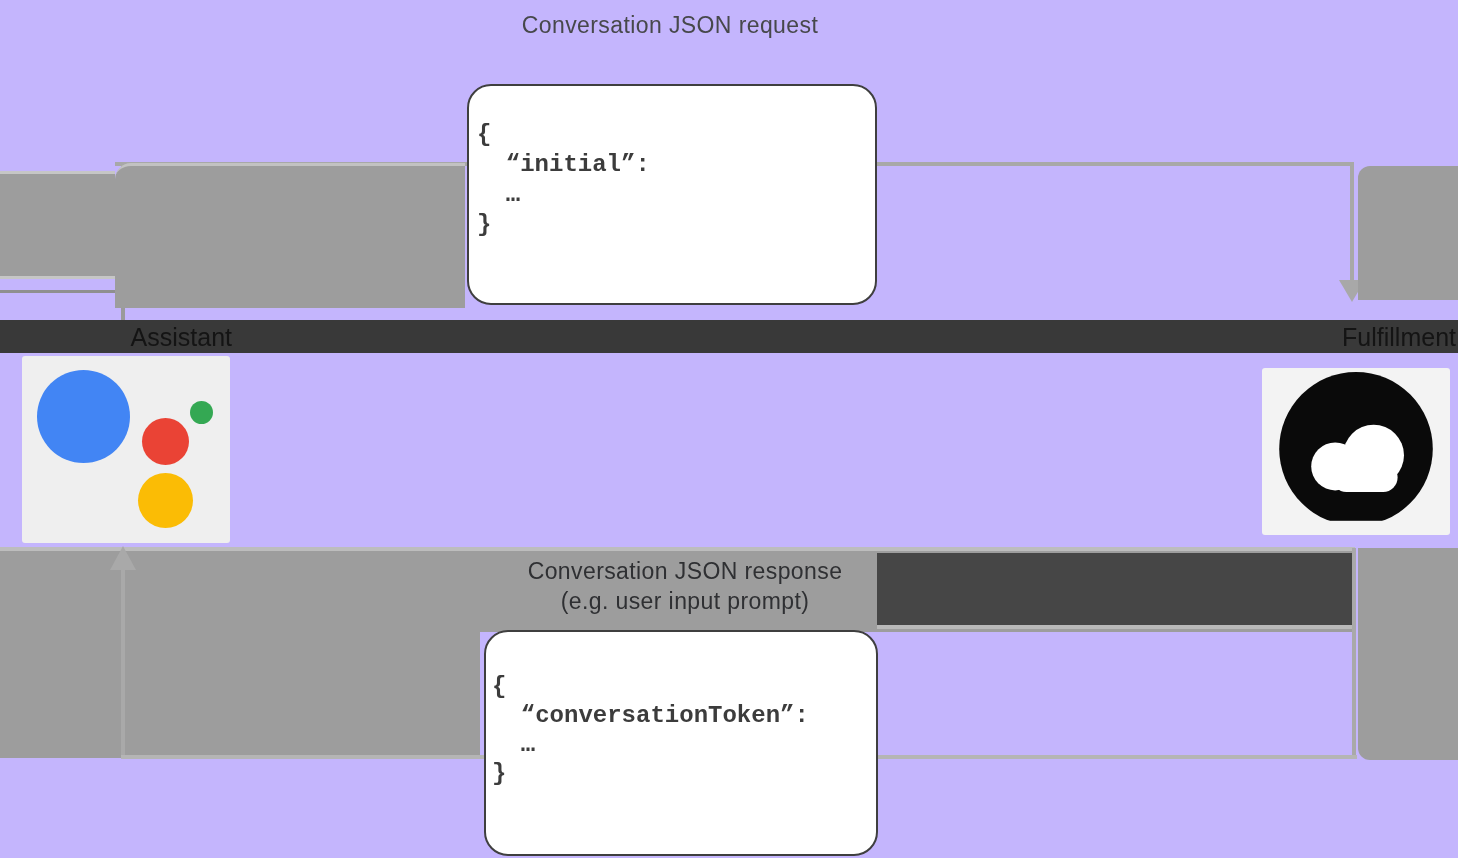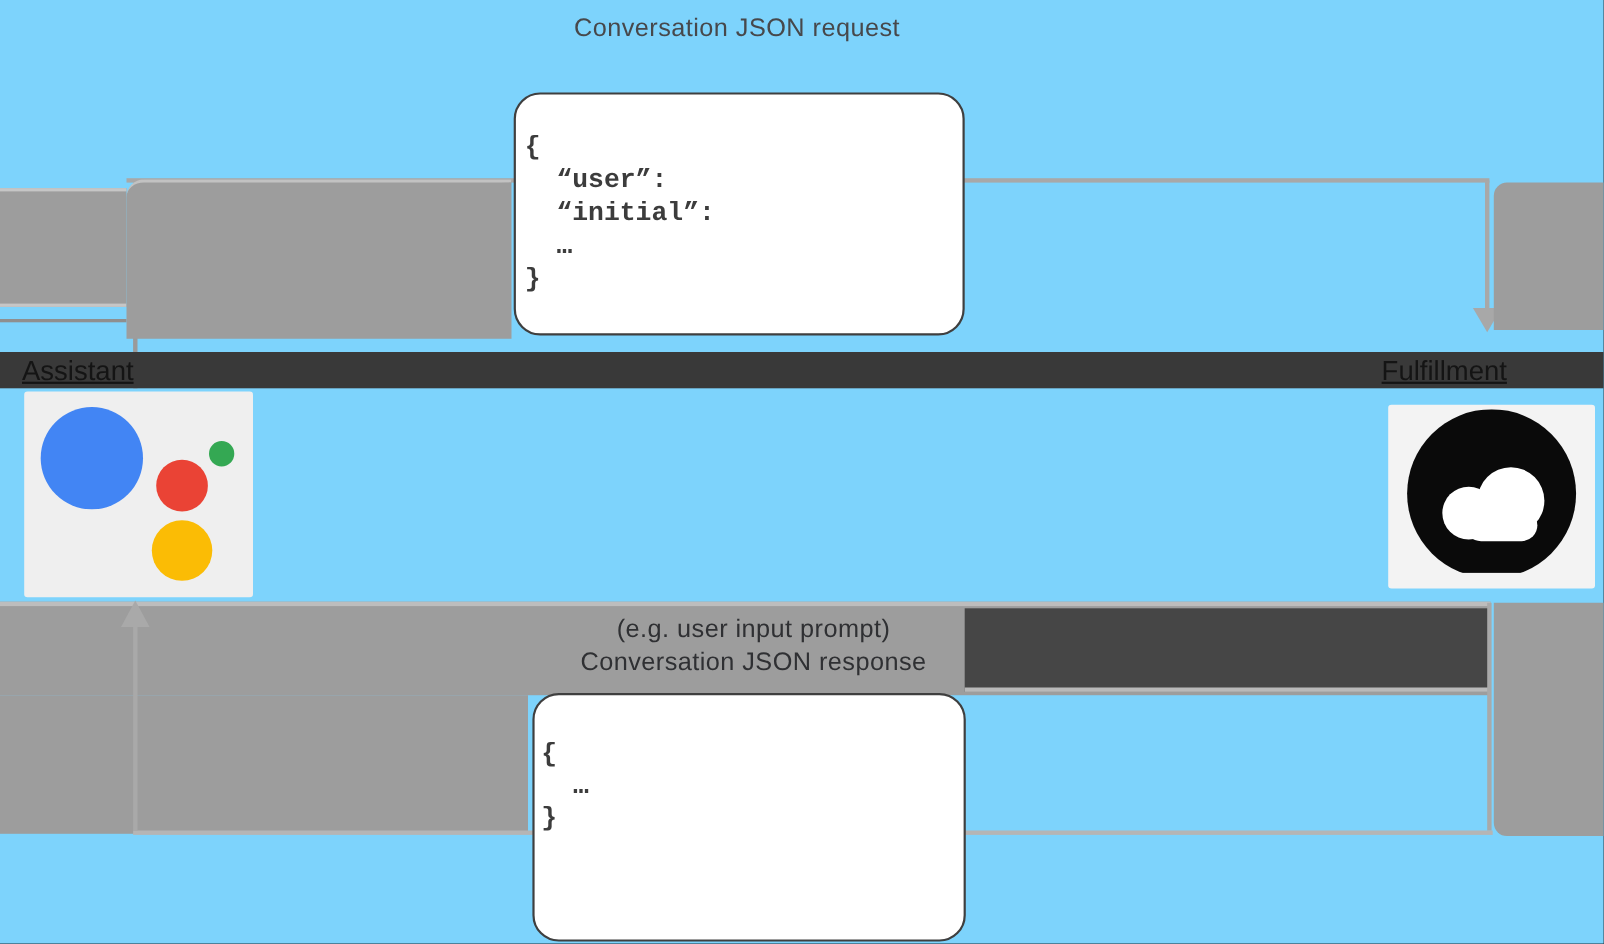--- a/index.html
+++ b/index.html
@@ -1,16 +1,16 @@
 <!DOCTYPE html>
 <html><head>
 <meta charset="utf-8">
 <style>
   html,body{margin:0;padding:0;background:#000;}
-  #canvas{position:relative;width:1458px;height:858px;background:#7dd3fc;overflow:hidden;
+  #canvas{position:relative;width:1458px;height:858px;background:#c4b5fd;overflow:hidden;
           font-family:"Liberation Sans",sans-serif;}
   .abs{position:absolute;}
 
   
   .arrow-title{width:660px;text-align:center;font-size:23px;line-height:30px;letter-spacing:.4px;}
   #req-title{left:340px;top:10px;color:#47484b;z-index:4;}
   #res-title{left:355px;top:556px;color:#2f3033;z-index:4;}
 
   
   #band-a{left:0;top:171px;width:115px;height:108px;background:#9d9d9d;
@@ -22,22 +22,22 @@
           border-radius:12px 0 0 0;z-index:1;}
   
   #top-line-h{left:115px;top:162px;width:1239px;height:4px;background:#a8a8a8;z-index:0;}
   #top-line-v{left:1350px;top:164px;width:4px;height:118px;background:#a8a8a8;z-index:0;}
   #top-head{left:1339px;top:280px;width:0;height:0;border-left:13px solid transparent;
             border-right:13px solid transparent;border-top:22px solid #a8a8a8;z-index:0;}
   #stub-left{left:121px;top:166px;width:4px;height:187px;background:#9a9a9a;z-index:0;}
 
   
   #label-band{left:0;top:320px;width:1458px;height:33px;background:#393939;z-index:1;}
-  .actor-label{position:absolute;top:322px;height:30px;line-height:30px;text-align:left;
-               font-size:25px;color:#141414;z-index:2;text-decoration:underline;}
+  .actor-label{position:absolute;top:322px;height:30px;line-height:30px;text-align:right;
+               font-size:25px;color:#141414;z-index:2;}
   #assistant-label{left:20px;width:212px;}
   #fulfillment-label{left:1256px;width:200px;}
 
   
   #assistant-tile{left:22px;top:356px;width:208px;height:187px;background:#efefef;
                   border-radius:3px;z-index:2;}
   #assistant-tile .c{position:absolute;border-radius:50%;}
   #c-blue{left:15px;top:14px;width:93px;height:93px;background:#4285f4;}
   #c-red{left:120px;top:62px;width:47px;height:47px;background:#ea4335;}
   #c-green{left:168px;top:45px;width:23px;height:23px;background:#34a853;}
@@ -83,21 +83,20 @@
   <div class="abs" id="top-line-v"></div>
   <div class="abs" id="top-head"></div>
   <div class="abs" id="stub-left"></div>
   <div class="abs" id="band-a"></div>
   <div class="abs" id="band-a-echo"></div>
   <div class="abs" id="band-b"></div>
   <div class="abs" id="band-right-top"></div>
 
   <div class="abs json-box" id="req-box">
     <div class="ln">{</div>
-    <div class="ln">  “user”:</div>
     <div class="ln">  “initial”:</div>
     <div class="ln">  …</div>
     <div class="ln">}</div>
   </div>
 
   <div class="abs" id="label-band"></div>
   <div class="actor-label" id="assistant-label">Assistant</div>
   <div class="actor-label" id="fulfillment-label">Fulfillment</div>
 
   <div class="abs" id="assistant-tile">
@@ -122,23 +121,24 @@
   <div class="abs" id="band-bottom"></div>
   <div class="abs" id="band-bottom-dark"></div>
   <div class="abs" id="band-bottom-left"></div>
   <div class="abs" id="band-right-bottom"></div>
   <div class="abs" id="bot-line-h"></div>
   <div class="abs" id="bot-line-v-left"></div>
   <div class="abs" id="bot-head"></div>
   <div class="abs" id="bot-line-v-right"></div>
 
   <div class="abs arrow-title" id="res-title">
+    <div>Conversation JSON response</div>
     <div>(e.g. user input prompt)</div>
-    <div>Conversation JSON response</div>
   </div>
 
   <div class="abs json-box" id="res-box">
     <div class="ln">{</div>
+    <div class="ln">  “conversationToken”:</div>
     <div class="ln">  …</div>
     <div class="ln">}</div>
   </div>
 
 </div>
 
 </body></html>

